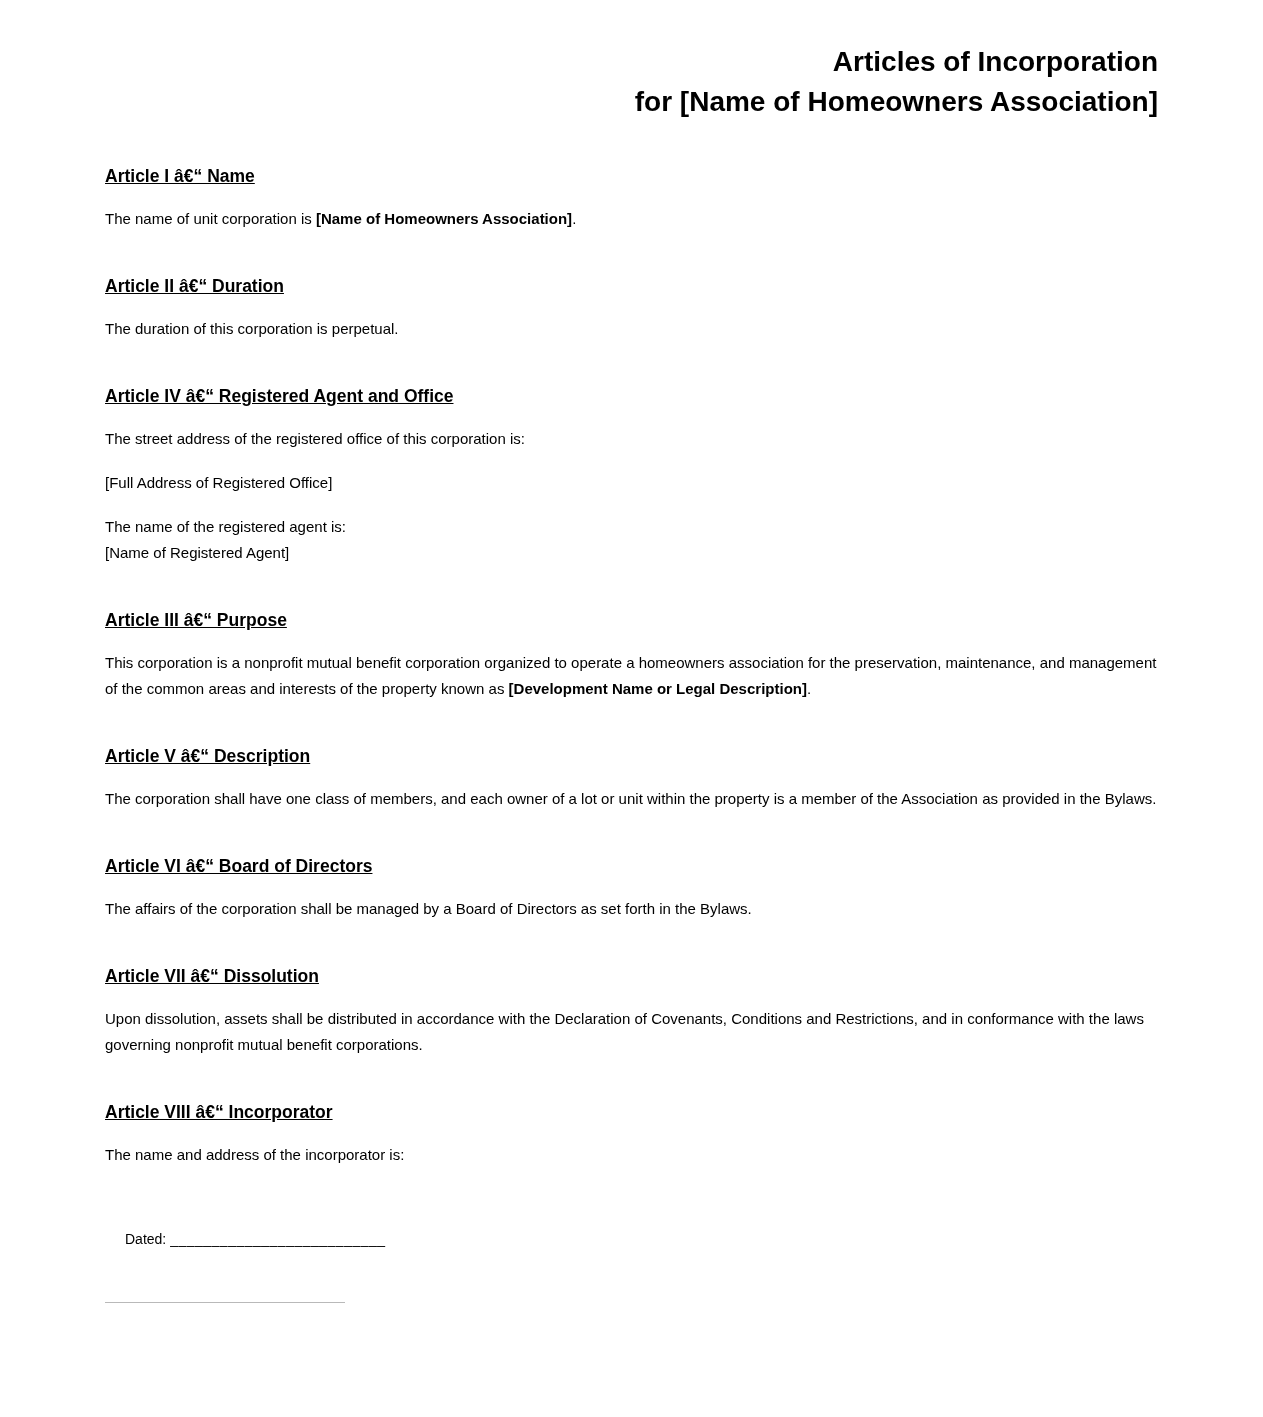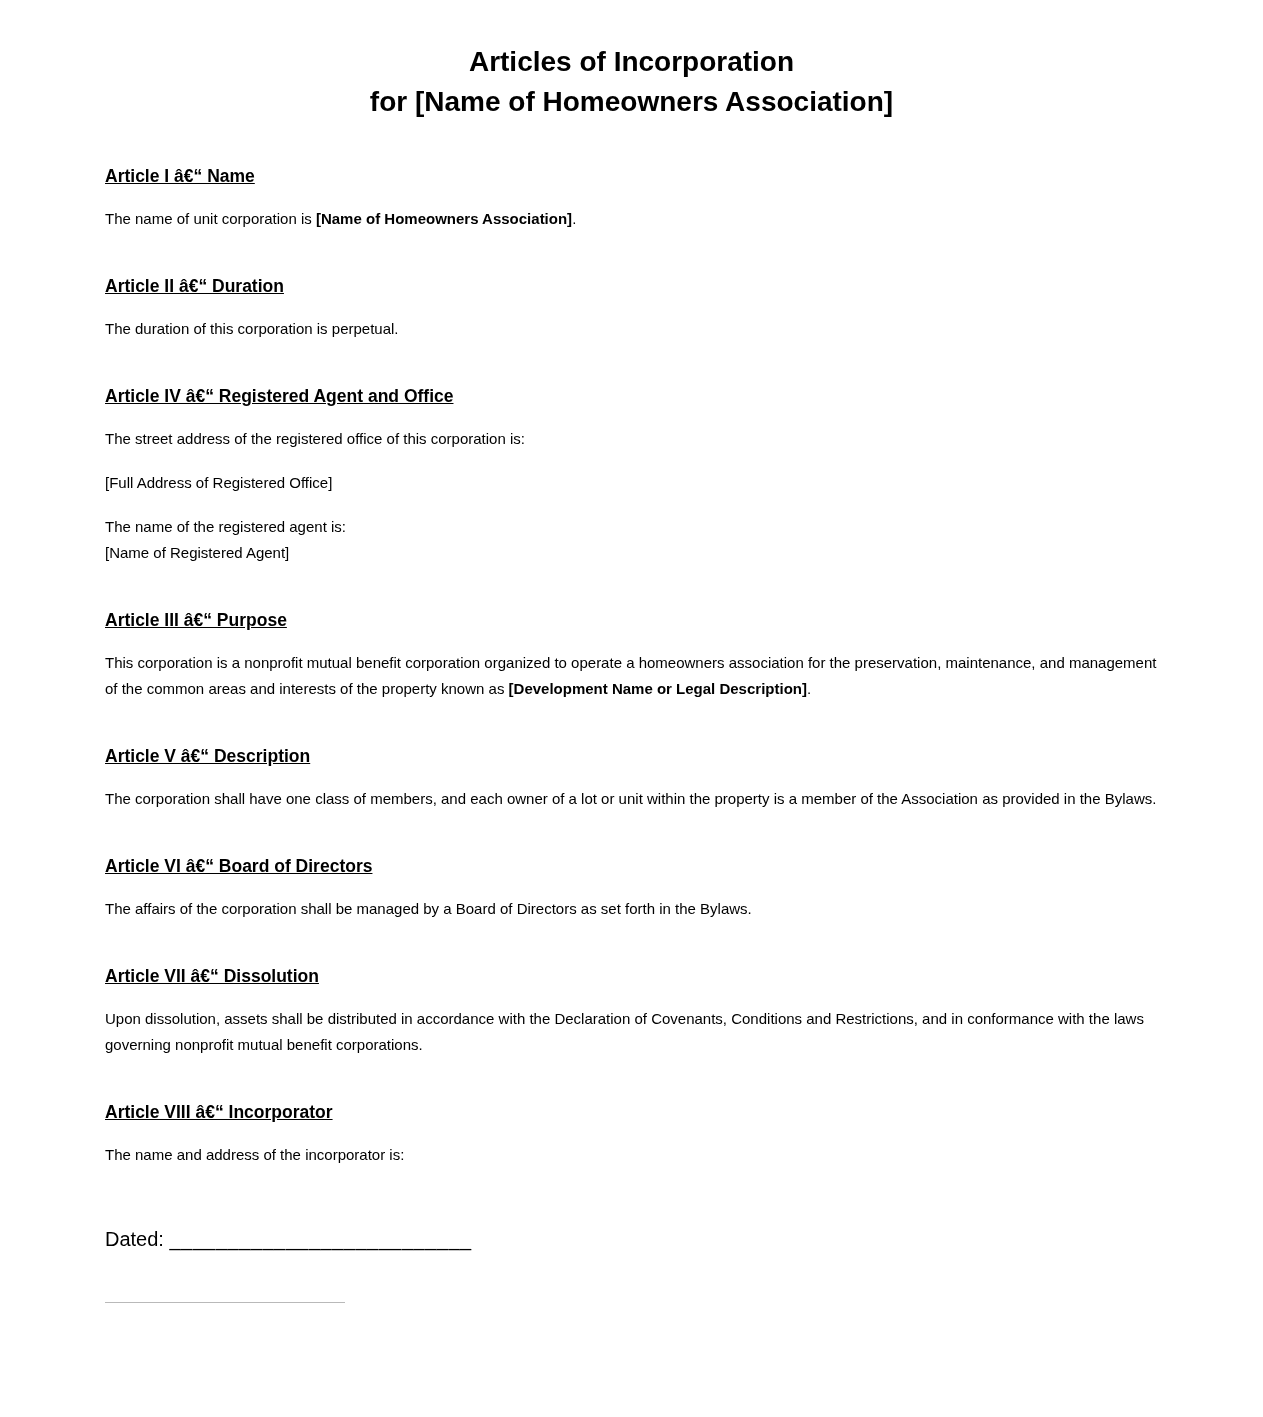--- a/index.html
+++ b/index.html
@@ -18,41 +18,42 @@
   .doc {
     width: 1053px;
     margin: 0 auto;
     padding-top: 42px;
     padding-bottom: 60px;
   }
   h1.doc-title {
     font-size: 28px;
     line-height: 40px;
     font-weight: 700;
-    text-align: center;
+    text-align: right;
     margin: 0 0 22px 0;
   }
   h1.doc-title .title-line { display: block; }
   h2.section-heading {
     font-size: 17.5px;
     line-height: 24px;
     font-weight: 700;
     margin: 42px 0 18px 0;
     text-decoration: underline;
   }
   p.body-text {
     font-size: 15px;
     line-height: 26px;
     margin: 18px 0;
   }
   p.body-text strong { font-weight: 700; }
   .dated-block {
-    font-size: 20px;
+    font-size: 14px;
     line-height: 26px;
     margin-top: 58px;
+    margin-left: 20px;
   }
   .dated-line {
     letter-spacing: 0.5px;
     white-space: pre;
   }
   hr.bottom-rule {
     border: none;
     border-top: 1px solid #b9b9b9;
     width: 240px;
     margin: 50px 0 0 0;

